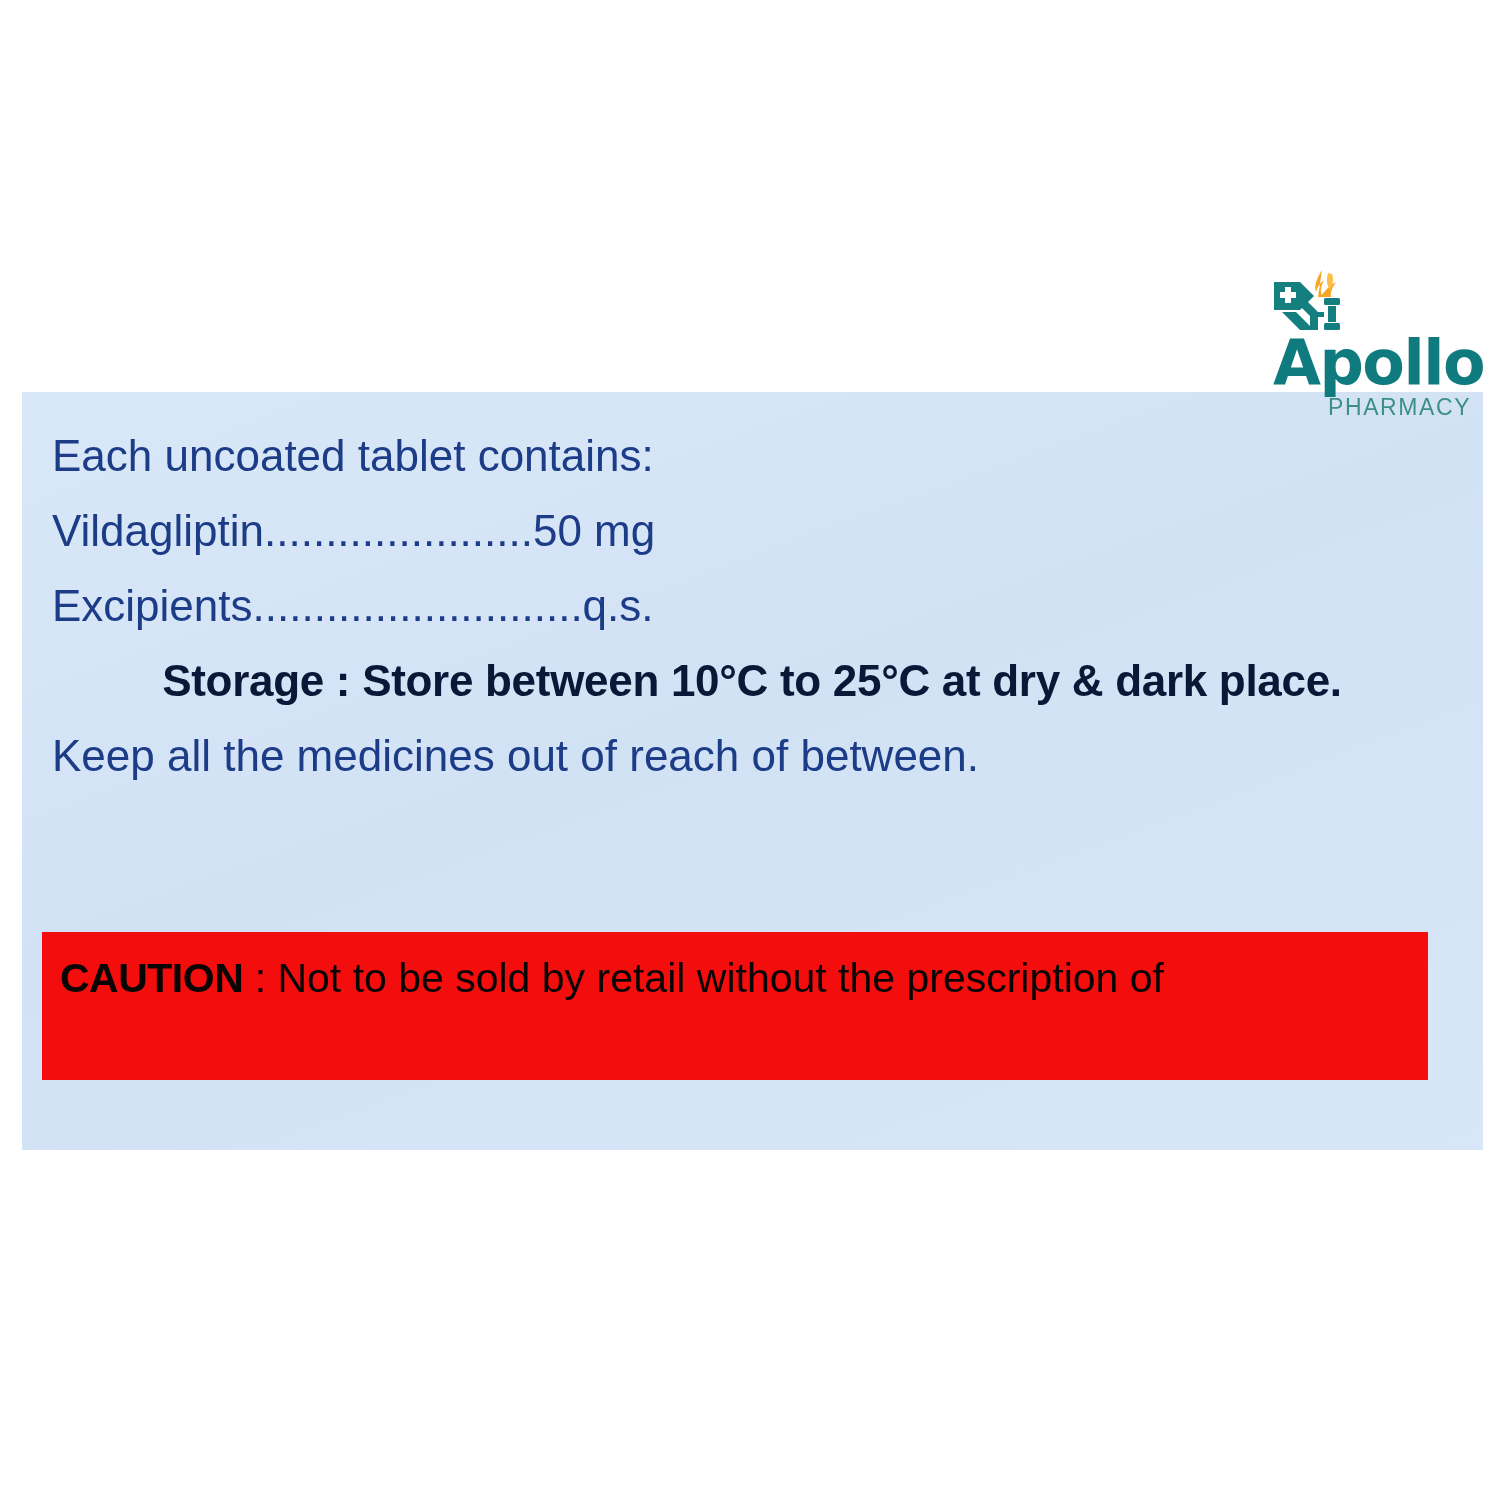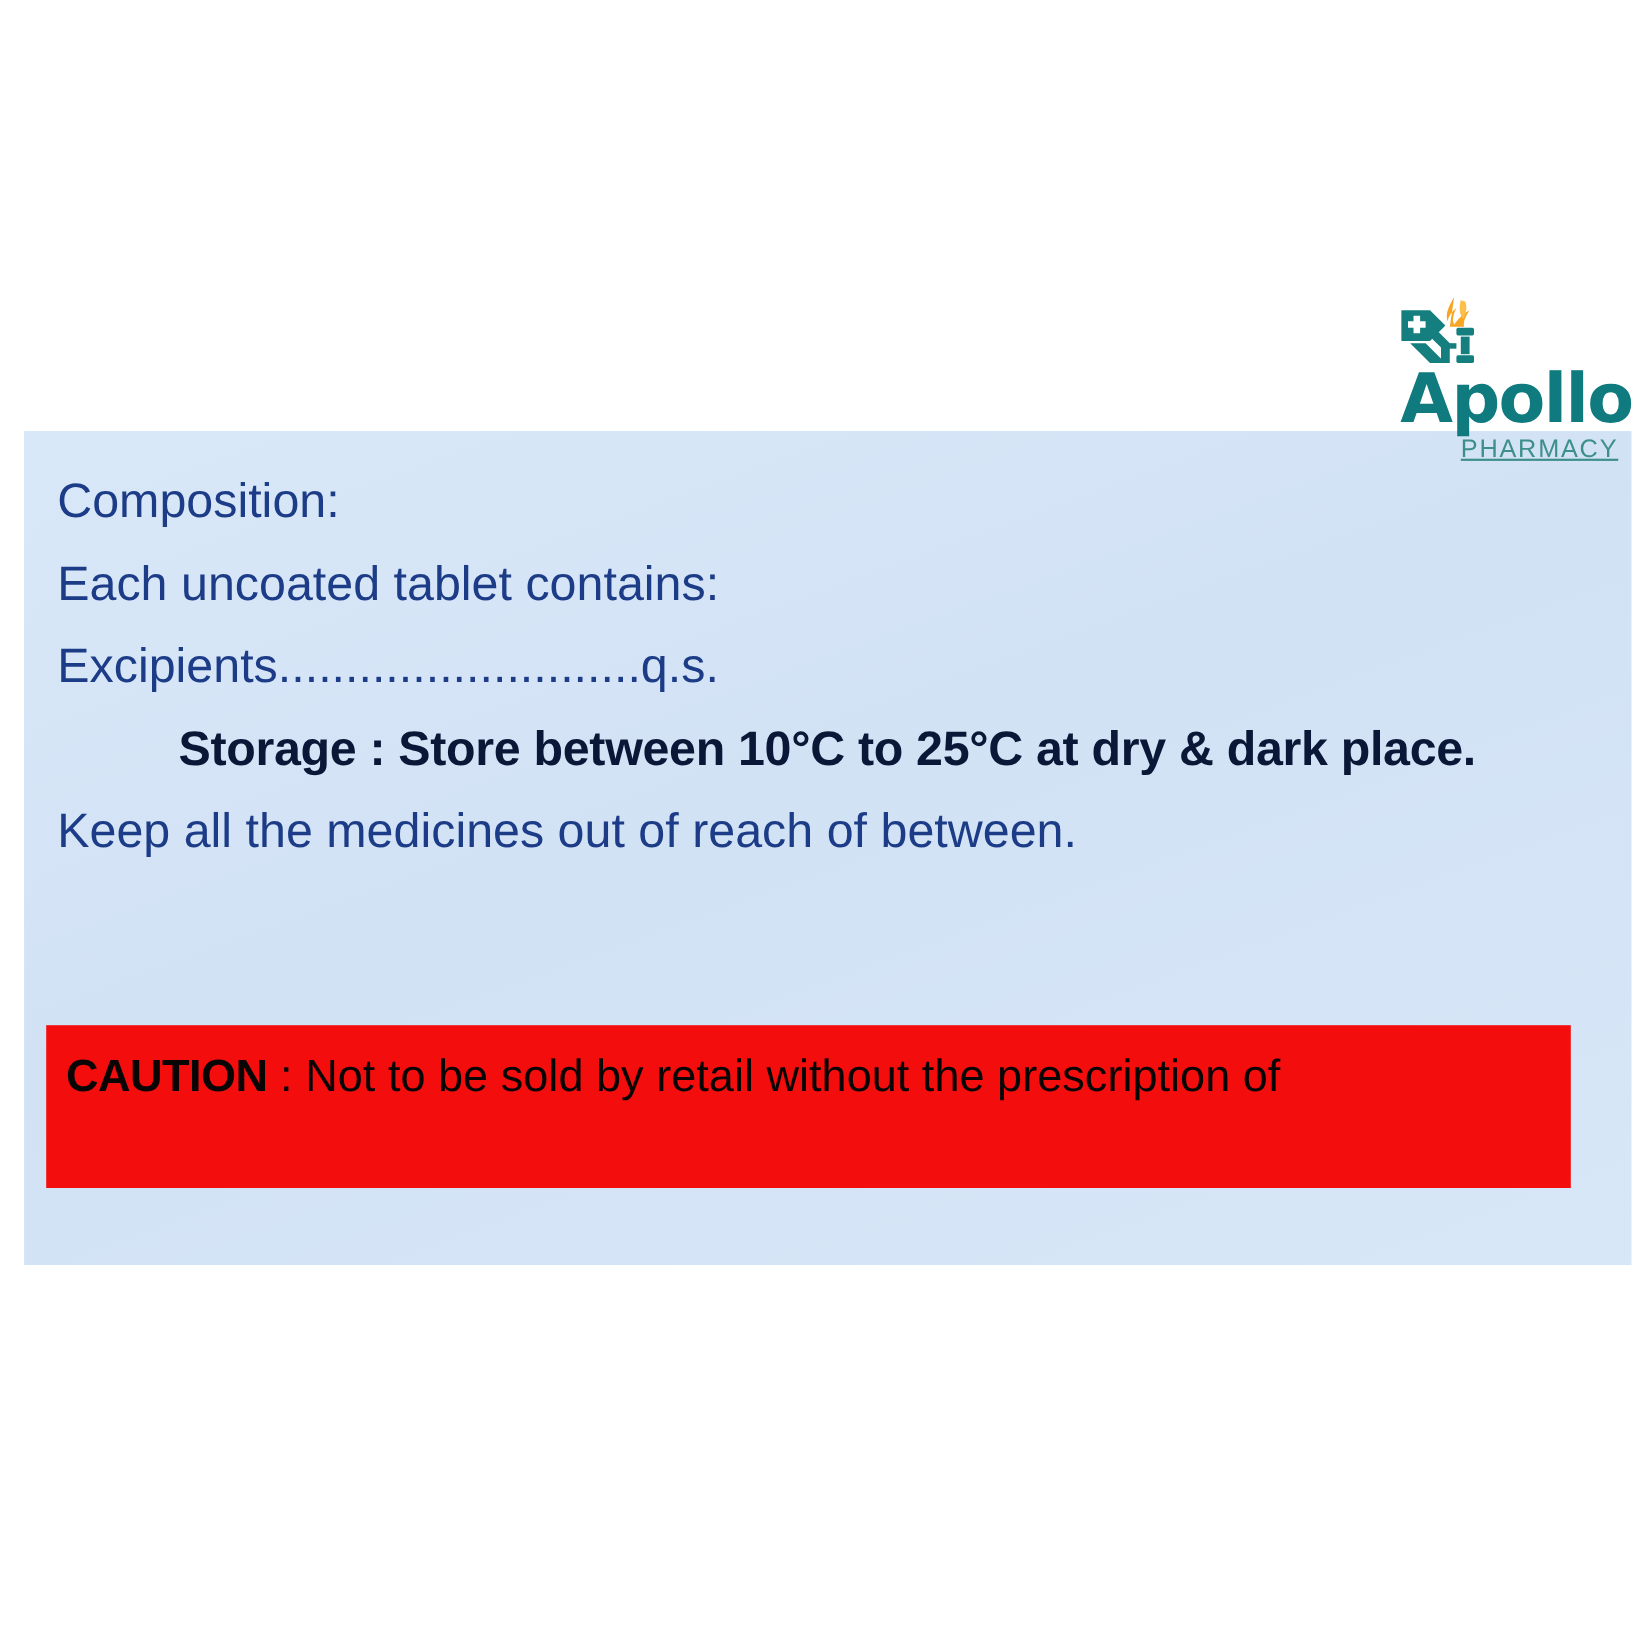--- a/index.html
+++ b/index.html
@@ -57,21 +57,20 @@
     margin-left: 11px;
   }
   #apollo-sub {
     position: absolute;
     left: 66px;
     top: 126px;
     font-size: 23px;
     letter-spacing: 1.6px;
     color: #3d8f8c;
     font-family: "Liberation Sans", sans-serif;
-    text-decoration: underline;
   }
 
   
   #label-text {
     position: absolute;
     left: 30px;
     top: 42px;
     width: 1400px;
   }
   .label-line {
@@ -112,22 +111,22 @@
     font-weight: bold;
     letter-spacing: -0.5px;
   }
 </style>
 </head>
 <body>
 
 <div id="label-panel">
 
   <div id="label-text">
-    <div class="label-line">Composition:</div>
     <div class="label-line">Each uncoated tablet contains:</div>
+    <div class="label-line">Vildagliptin......................50 mg</div>
     <div class="label-line">Excipients...........................q.s.</div>
     <div class="label-line bold-line">Storage : Store between 10°C to 25°C at dry &amp; dark place.</div>
     <div class="label-line">Keep all the medicines out of reach of between.</div>
   </div>
 
   <div id="caution-banner">
     <div class="caution-line">
       <span class="caution-strong">CAUTION</span><span> : Not to be sold by retail without the prescription of</span>
     </div>
   </div>

